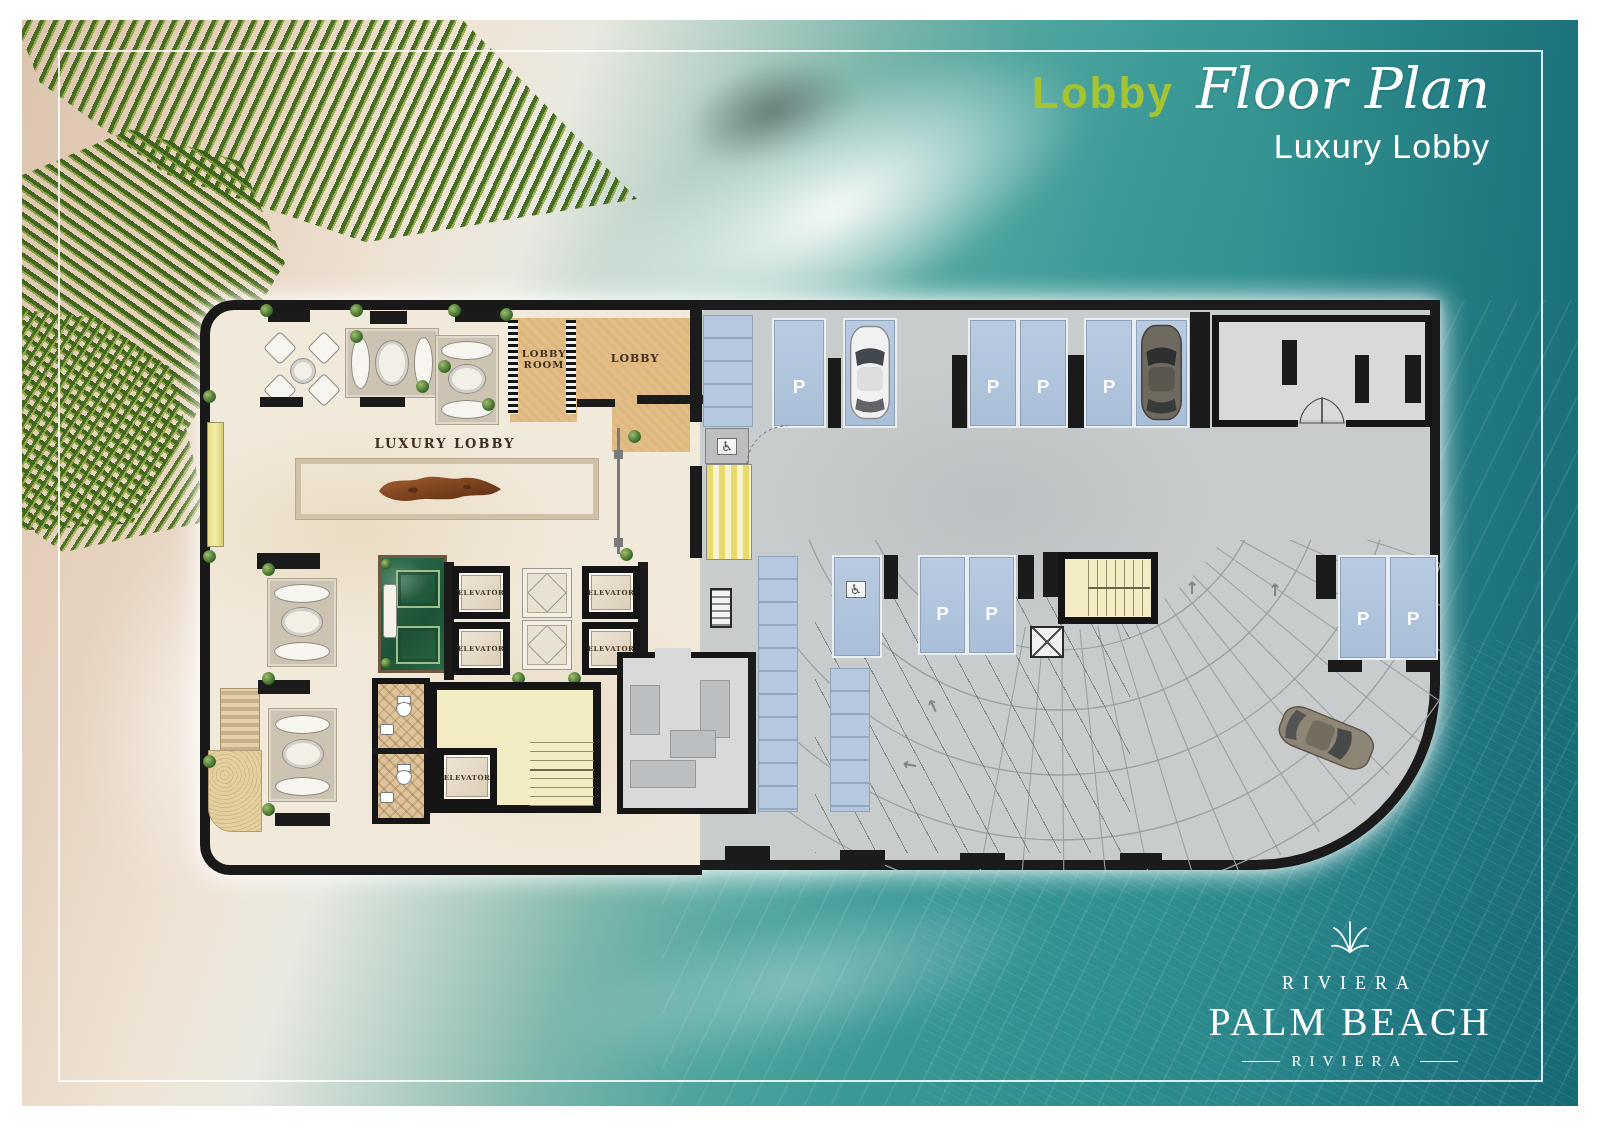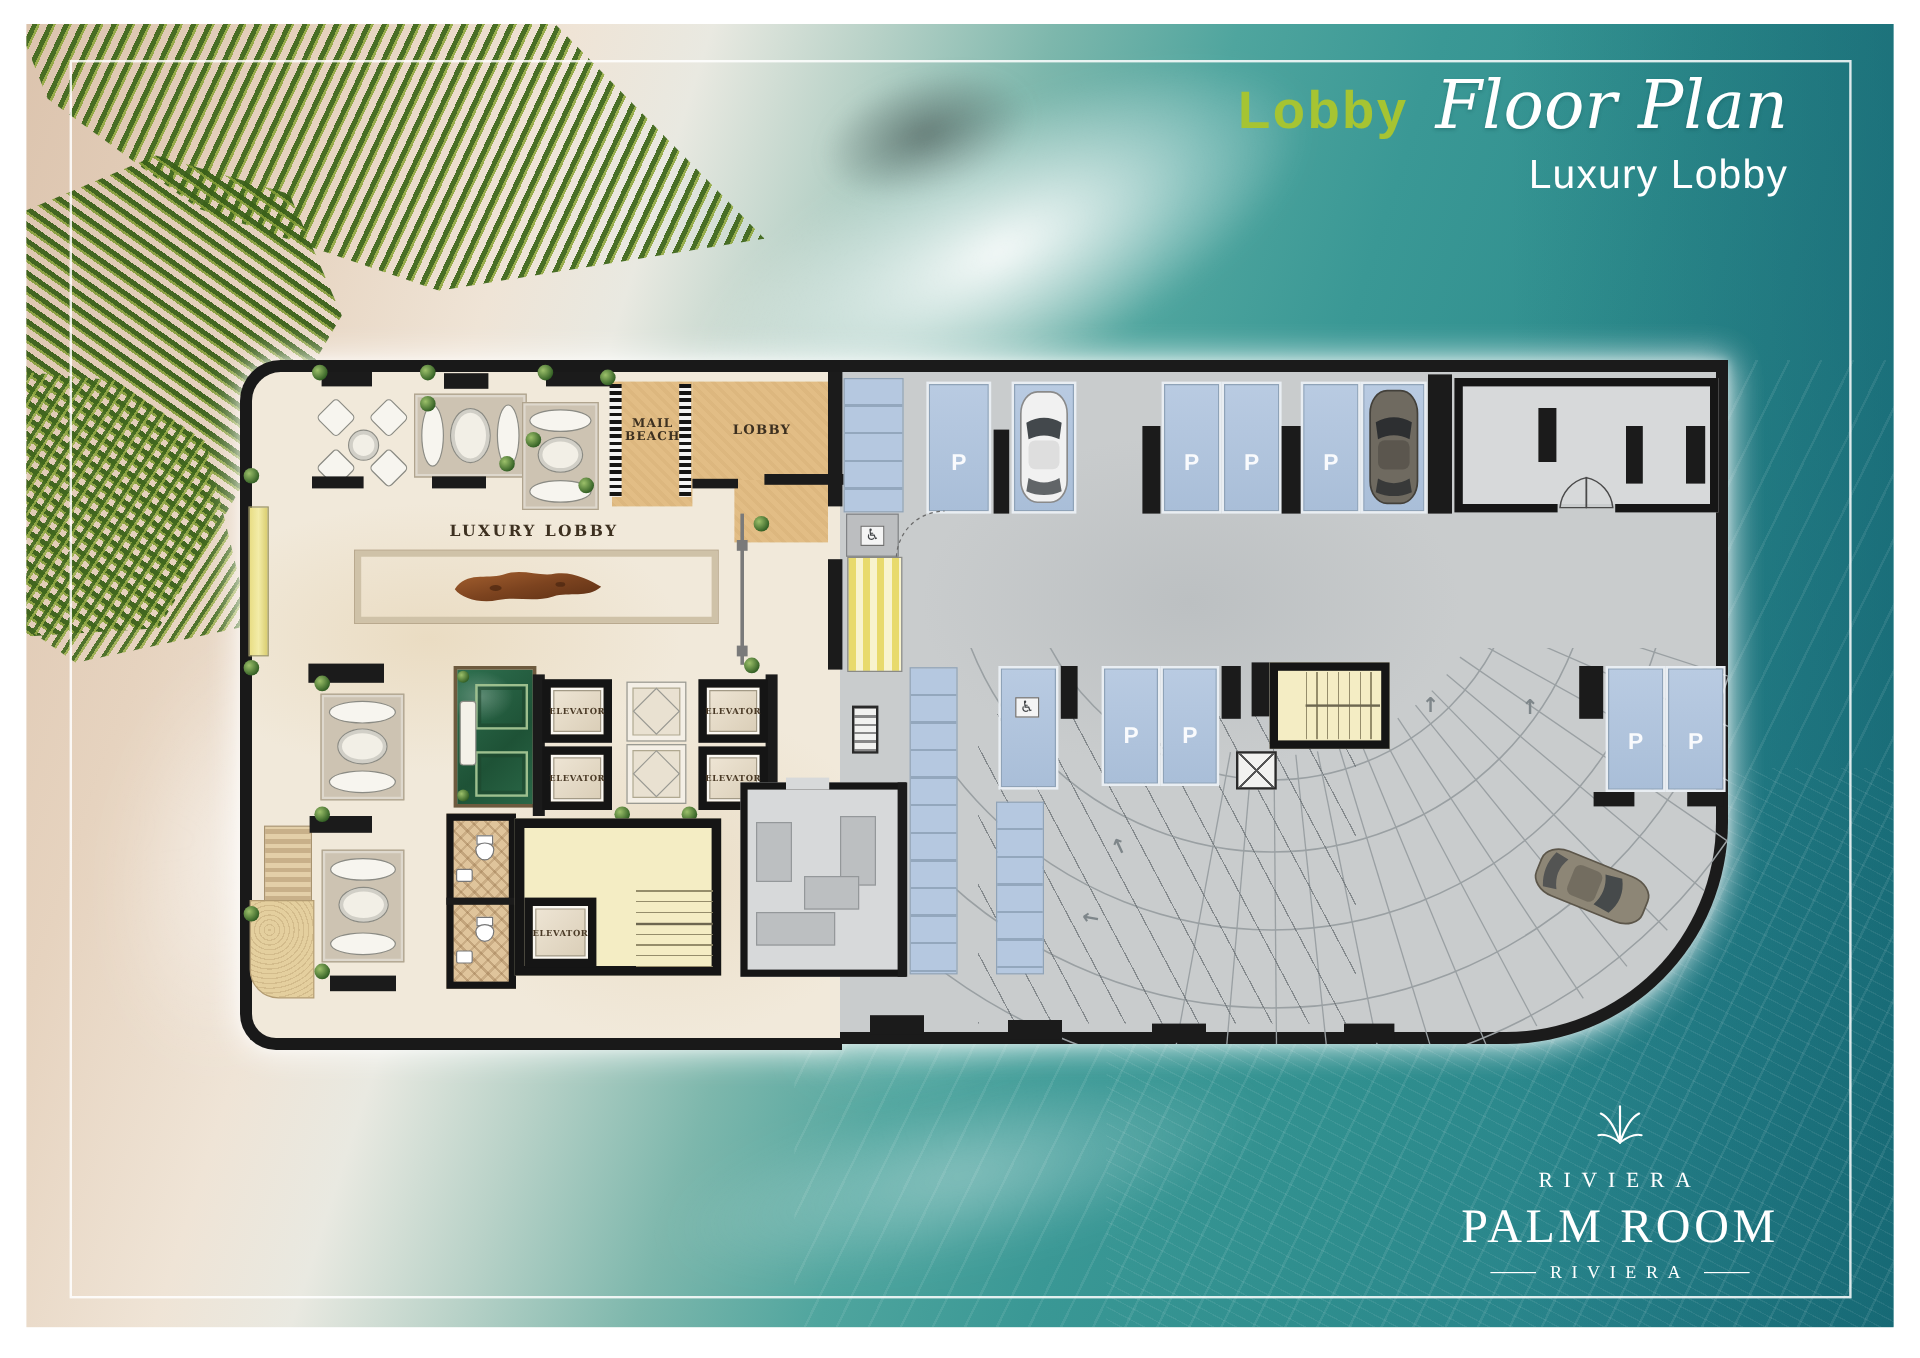--- a/index.html
+++ b/index.html
@@ -239,21 +239,21 @@
     <div class="carpet" style="left:235px;top:35px;width:62px;height:88px"></div>
     <div class="sofa" style="left:241px;top:41px;width:50px;height:17px"></div>
     <div class="sofa" style="left:241px;top:100px;width:50px;height:17px"></div>
     <div class="ovaltable" style="left:248px;top:64px;width:36px;height:28px"></div>
     <div class="plant" style="left:238px;top:60px"></div>
     <div class="plant" style="left:282px;top:98px"></div>
 
     <div class="tanroom" style="left:310px;top:18px;width:67px;height:104px"></div>
     <div class="hatch" style="left:308px;top:20px;height:94px"></div>
     <div class="hatch" style="left:366px;top:20px;height:94px"></div>
-    <div class="room-label" style="left:316px;top:48px;width:56px">MAIL BEACH</div>
+    <div class="room-label" style="left:316px;top:48px;width:56px">LOBBY ROOM</div>
     <div class="tanroom" style="left:377px;top:18px;width:113px;height:84px"></div>
     <div class="tanroom" style="left:412px;top:100px;width:78px;height:52px"></div>
     <div class="room-label" style="left:390px;top:52px;width:90px;font-size:11px">LOBBY</div>
     <div class="wall" style="left:437px;top:95px;width:66px;height:9px"></div>
     <div class="wall" style="left:377px;top:99px;width:38px;height:8px"></div>
 
     <div class="room-label" style="left:150px;top:136px;width:190px;font-size:13px;letter-spacing:2px">LUXURY LOBBY</div>
     <div class="recept" style="left:95px;top:158px;width:302px;height:60px"></div>
     <div class="abs" style="left:175px;top:166px">
       <svg width="130" height="44" viewBox="0 0 130 44">
@@ -464,18 +464,18 @@
     <svg width="44" height="36" viewBox="0 0 44 36" style="display:block;margin:0 auto;">
       <g stroke="#ffffff" stroke-width="1.8" fill="none" stroke-linecap="round">
         <path d="M22 34 Q22 16 22 4"></path>
         <path d="M22 34 Q15 14 6 10"></path>
         <path d="M22 34 Q29 14 38 10"></path>
         <path d="M22 34 Q11 26 4 28"></path>
         <path d="M22 34 Q33 26 40 28"></path>
       </g>
     </svg>
     <div class="l-name">RIVIERA</div>
-    <div class="l-title">PALM ROOM</div>
+    <div class="l-title">PALM BEACH</div>
     <div class="l-loc">
       <span class="dash"></span><span>RIVIERA</span><span class="dash"></span>
     </div>
   </div>
 </div>
 
 </body></html>

